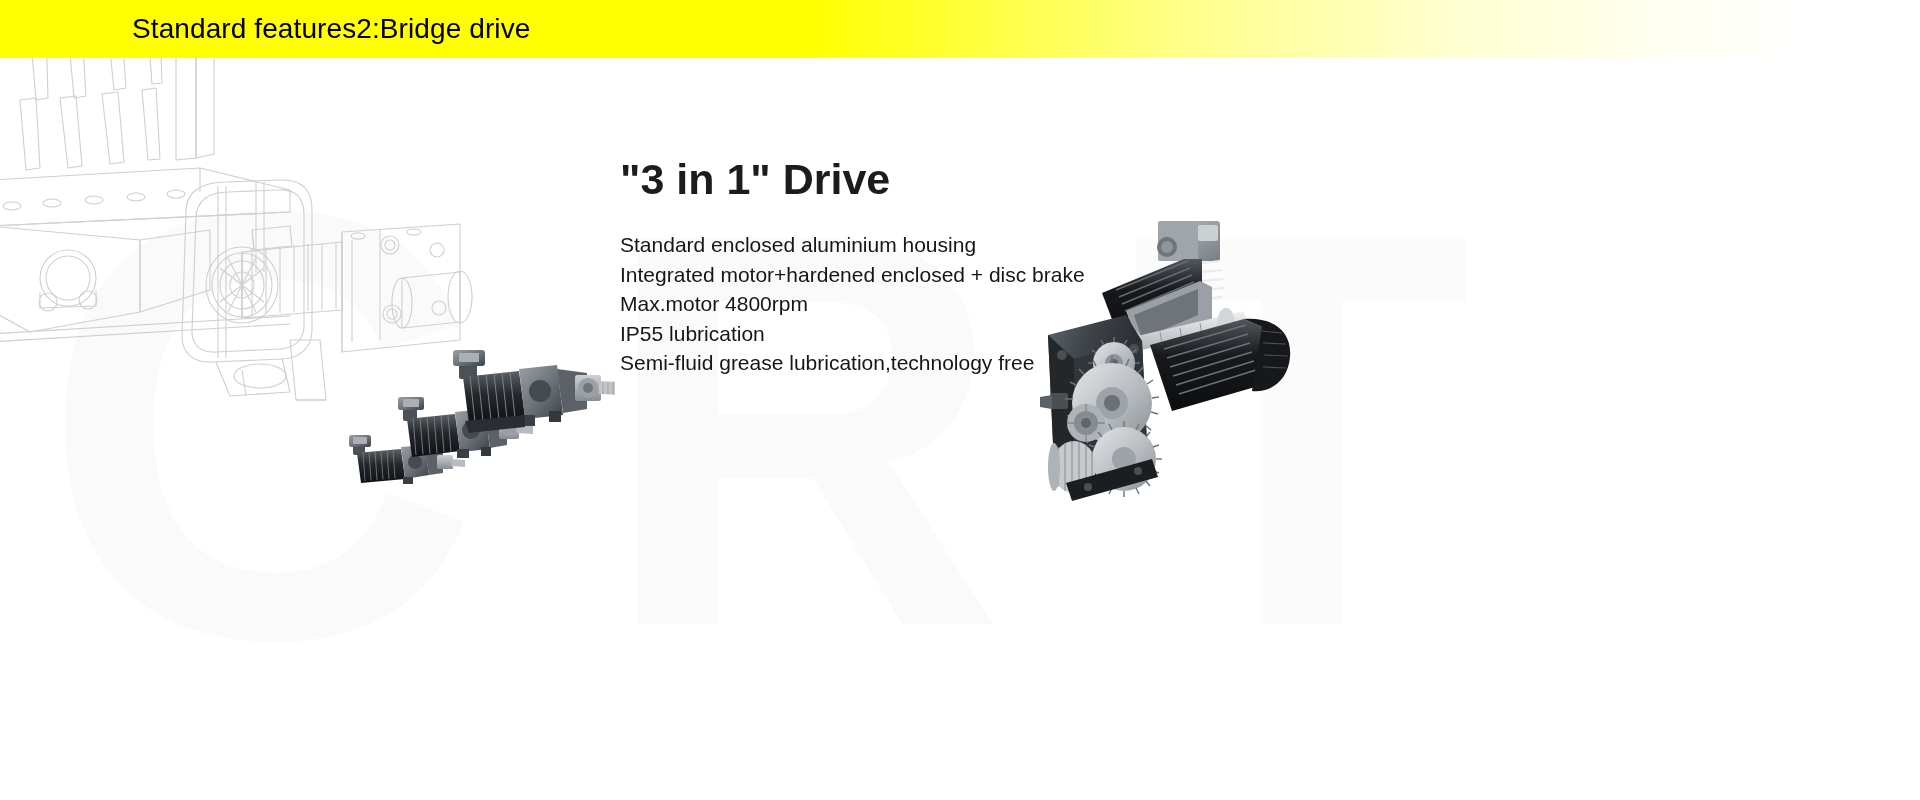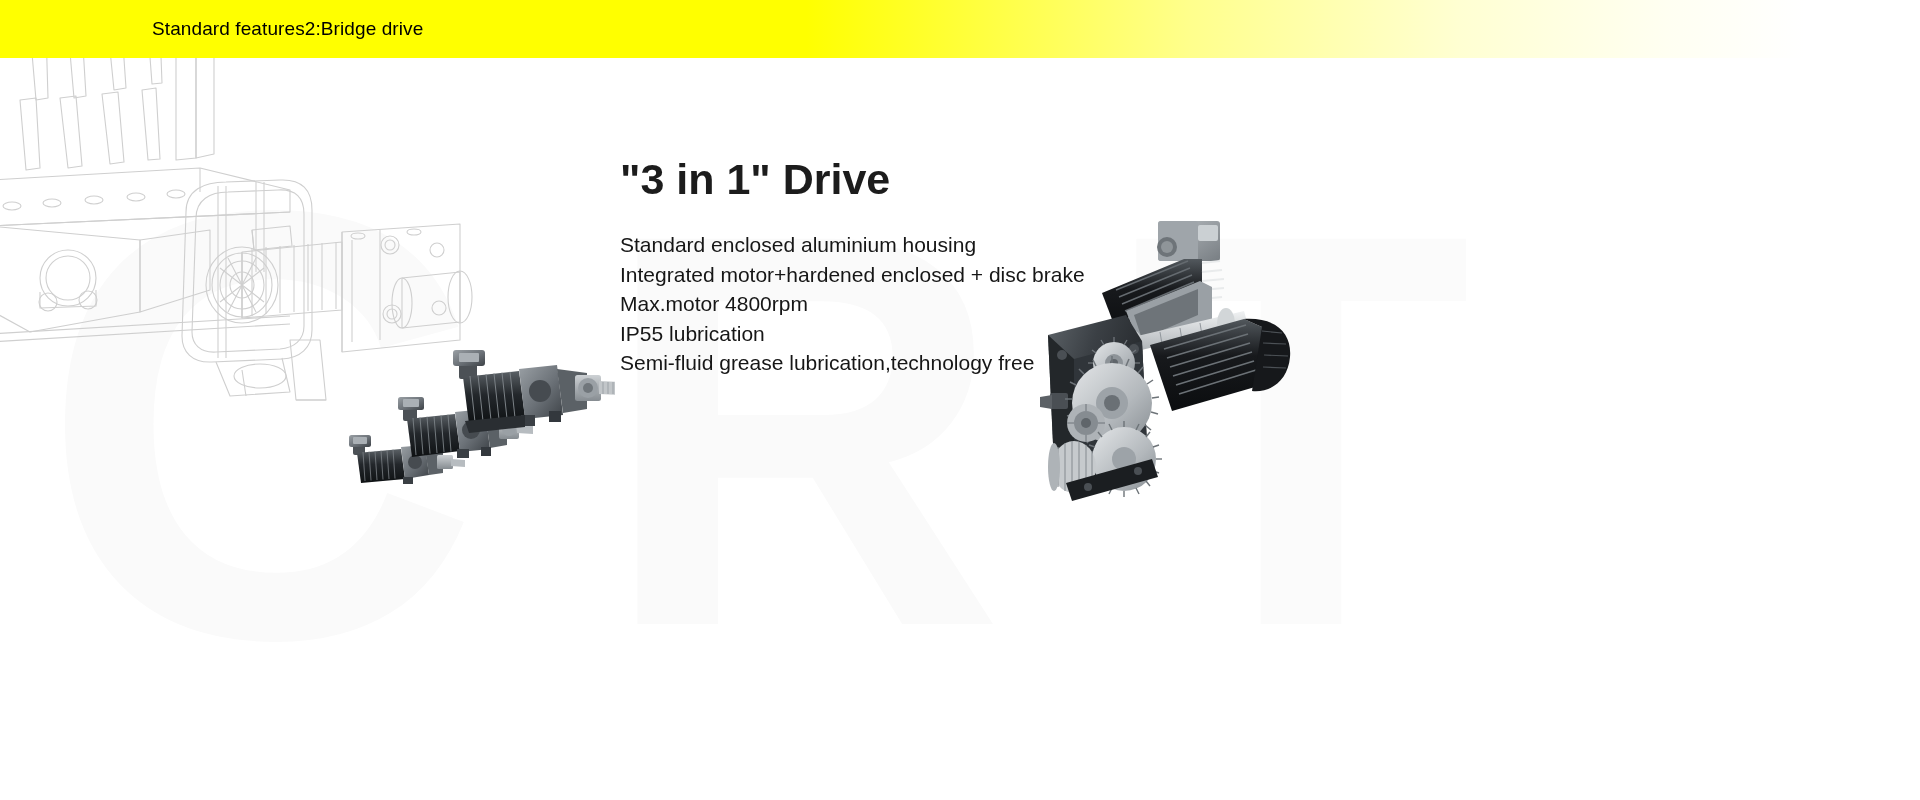--- a/index.html
+++ b/index.html
@@ -19,23 +19,23 @@
   
   #header-bar {
     position: absolute; left: 0; top: 0;
     width: 1920px; height: 58px;
     background: linear-gradient(to right,
         #ffff00 0%, #ffff00 42%, #ffff8c 62%,
         #ffffd2 76%, #fffff2 87%, #ffffff 94%, #ffffff 100%);
     z-index: 40;
   }
   #header-title {
-    position: absolute; left: 152px; top: 0;
+    position: absolute; left: 132px; top: 0;
     height: 58px; line-height: 58px;
-    font-size: 19px; color: #000000;
+    font-size: 28px; color: #000000;
     white-space: nowrap;
     letter-spacing: 0.1px;
   }
 
   
   .wm {
     position: absolute;
     font-family: "Liberation Sans", sans-serif;
     font-weight: bold;
     color: #fbfbfb;

